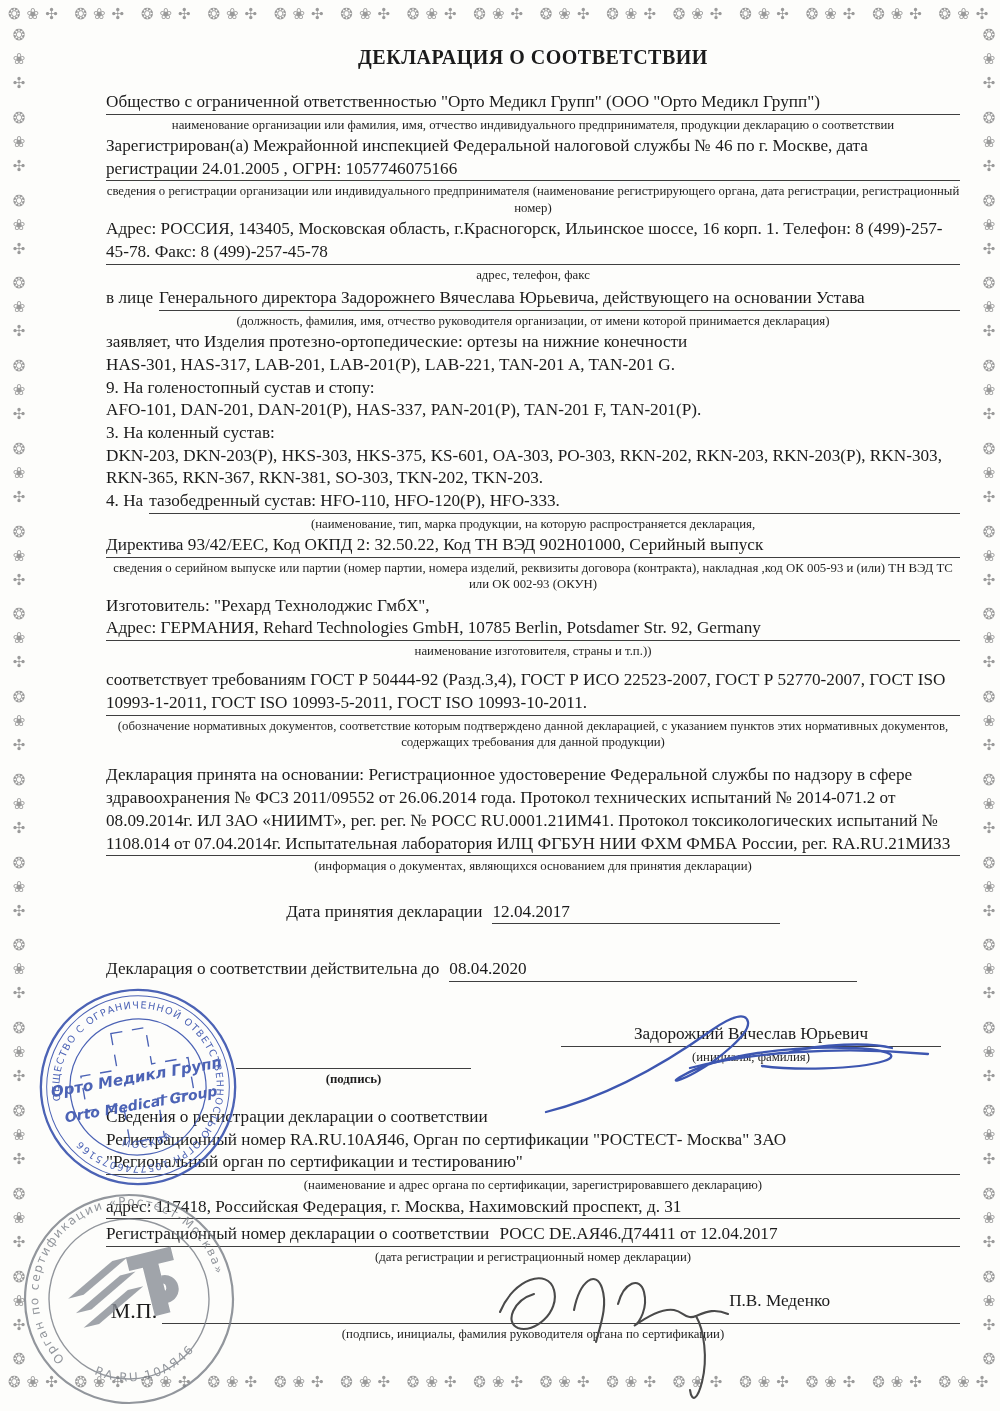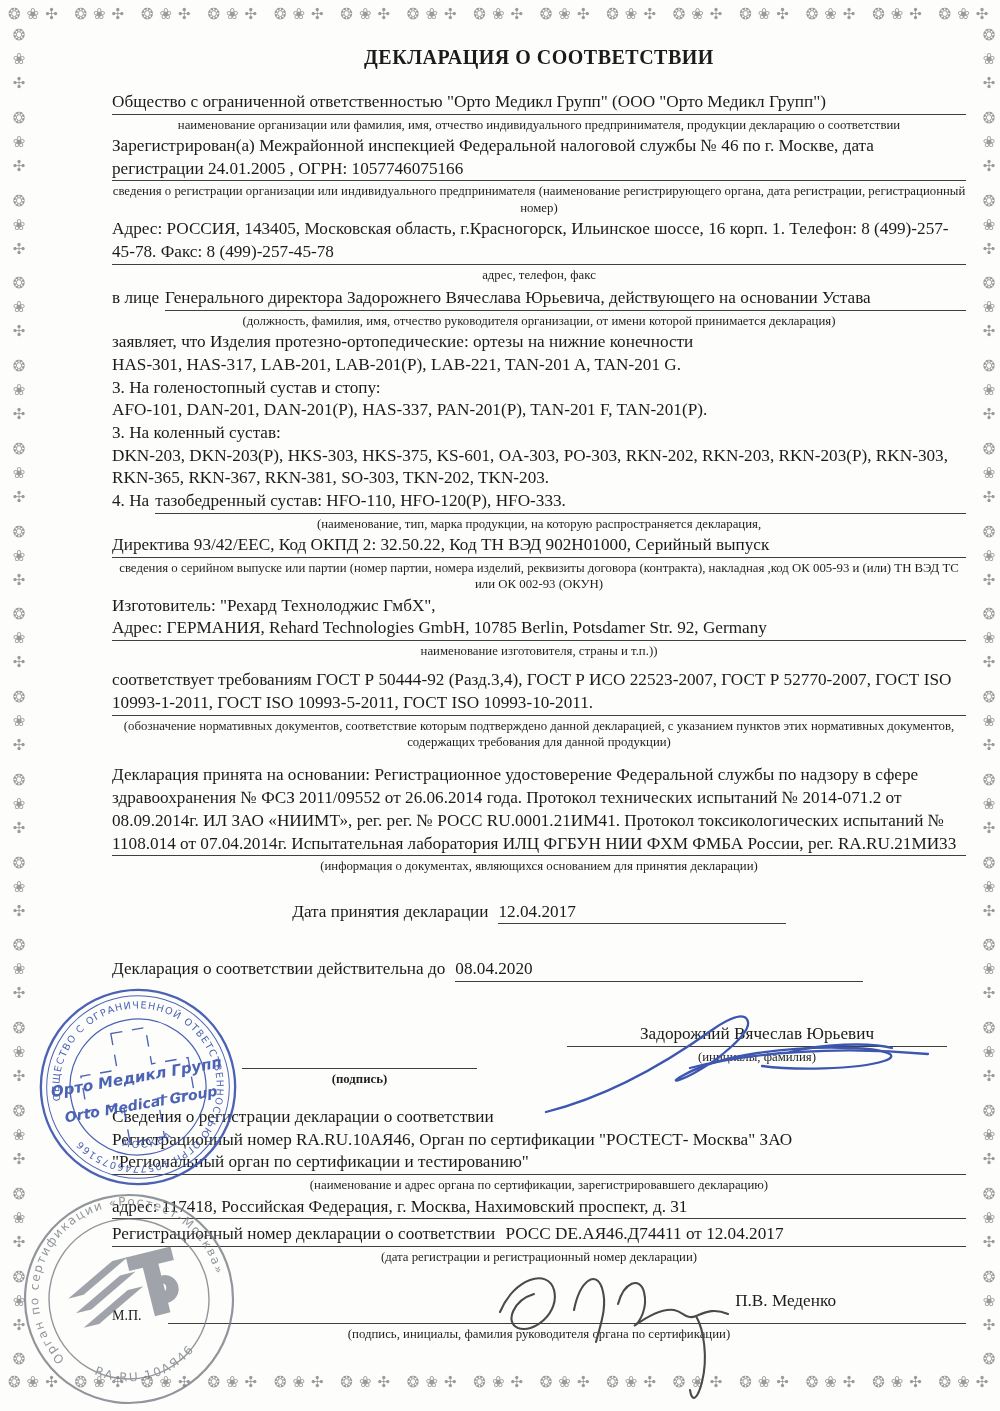--- a/index.html
+++ b/index.html
@@ -6,21 +6,21 @@
   .page{position:relative;width:1000px;height:1411px;background:#fdfdfb;margin:0 auto;
         font-family:"Liberation Serif","DejaVu Serif",serif;color:#1b1b1b;overflow:hidden;}
   
   .orn{position:absolute;color:#9b9b9b;font-family:"DejaVu Sans",sans-serif;
        font-size:15px;letter-spacing:6px;white-space:nowrap;overflow:hidden;user-select:none;}
   .orn-top{top:5px;left:8px;width:984px;height:24px;}
   .orn-bottom{bottom:14px;left:8px;width:984px;height:24px;}
   .orn-left{top:26px;left:4px;width:24px;height:1340px;writing-mode:vertical-rl;}
   .orn-right{top:26px;right:2px;width:24px;height:1340px;writing-mode:vertical-rl;}
   
-  .content{position:absolute;left:112px;top:46px;width:854px;}
+  .content{position:absolute;left:106px;top:46px;width:854px;}
   .title{text-align:center;font-weight:bold;font-size:20px;letter-spacing:.5px;margin:0 0 22px 0;}
   .ln{font-size:17.2px;line-height:1.32;}
   .u{border-bottom:1.2px solid #3f3f3f;}
   .cap{font-size:12.8px;line-height:1.28;text-align:center;color:#1f1f1f;margin:2px 0 2px 0;}
   .row{display:flex;align-items:baseline;}
   .grow{flex:1;}
   .b{font-weight:normal;}
   .mt4{margin-top:4px;} .mt8{margin-top:8px;} .mt10{margin-top:10px;}
   .mt14{margin-top:14px;} .mt26{margin-top:26px;text-align:center;} .mt34{margin-top:34px;}
   
@@ -29,21 +29,21 @@
   
   .sigrow{display:flex;margin-top:30px;height:86px;}
   .sig-left{width:130px;}
   .sig-mid{width:235px;margin-top:34px;font-weight:bold;}
   .sig-mid .line{border-bottom:1.2px solid #3f3f3f;height:22px;}
   .sig-gap{width:90px;}
   .sig-right{width:380px;margin-top:12px;text-align:center;}
   .sig-right .name{font-size:17.2px;border-bottom:1.2px solid #3f3f3f;padding-bottom:2px;}
   
   .mprow{display:flex;align-items:flex-end;margin-top:26px;}
-  .mp-label{font-size:14px;width:56px;}
+  .mp-label{font-size:22px;width:56px;text-align:center;}
   .mp-line{flex:1;border-bottom:1.2px solid #3f3f3f;text-align:right;padding-right:130px;
            font-size:17.2px;padding-bottom:12px;}
   
   .stamp-company{position:absolute;left:36px;top:980px;transform:rotate(-10deg);opacity:.92;}
   .stamp-cert{position:absolute;left:18px;top:1188px;transform:rotate(-14deg);opacity:.8;}
   .sig-blue{position:absolute;left:540px;top:1008px;}
   .sig-dark{position:absolute;left:470px;top:1250px;}
 </style>
 </head>
 <body>
@@ -69,21 +69,21 @@
 
     <div class="row mt4">
       <span class="ln">в лице</span>
       <span class="ln u grow" style="margin-left:6px;">Генерального директора Задорожнего Вячеслава Юрьевича, действующего на основании Устава</span>
     </div>
     <div class="cap">(должность, фамилия, имя, отчество руководителя организации, от имени которой принимается декларация)</div>
 
     <div class="ln">заявляет, что Изделия протезно-ортопедические: ортезы на нижние конечности</div>
 
     <div class="ln">HAS-301, HAS-317, LAB-201, LAB-201(P), LAB-221, TAN-201 A, TAN-201 G.</div>
-    <div class="ln">3. На голеностопный сустав и стопу:</div>
+    <div class="ln">9. На голеностопный сустав и стопу:</div>
     <div class="ln">AFO-101, DAN-201, DAN-201(P), HAS-337, PAN-201(P), TAN-201 F, TAN-201(P).</div>
     <div class="ln">3. На коленный сустав:</div>
     <div class="ln">DKN-203, DKN-203(P), HKS-303, HKS-375, KS-601, OA-303, PO-303, RKN-202, RKN-203, RKN-203(P), RKN-303, RKN-365, RKN-367, RKN-381, SO-303, TKN-202, TKN-203.</div>
     <div class="row">
       <span class="ln">4. На</span>
       <span class="ln u grow" style="margin-left:6px;">тазобедренный сустав: HFO-110, HFO-120(P), HFO-333.</span>
     </div>
     <div class="cap">(наименование, тип, марка продукции, на которую распространяется декларация,</div>
 
     <div class="ln u">Директива 93/42/ЕЕС, Код ОКПД 2:  32.50.22, Код ТН ВЭД 902Н01000, Серийный выпуск</div>

